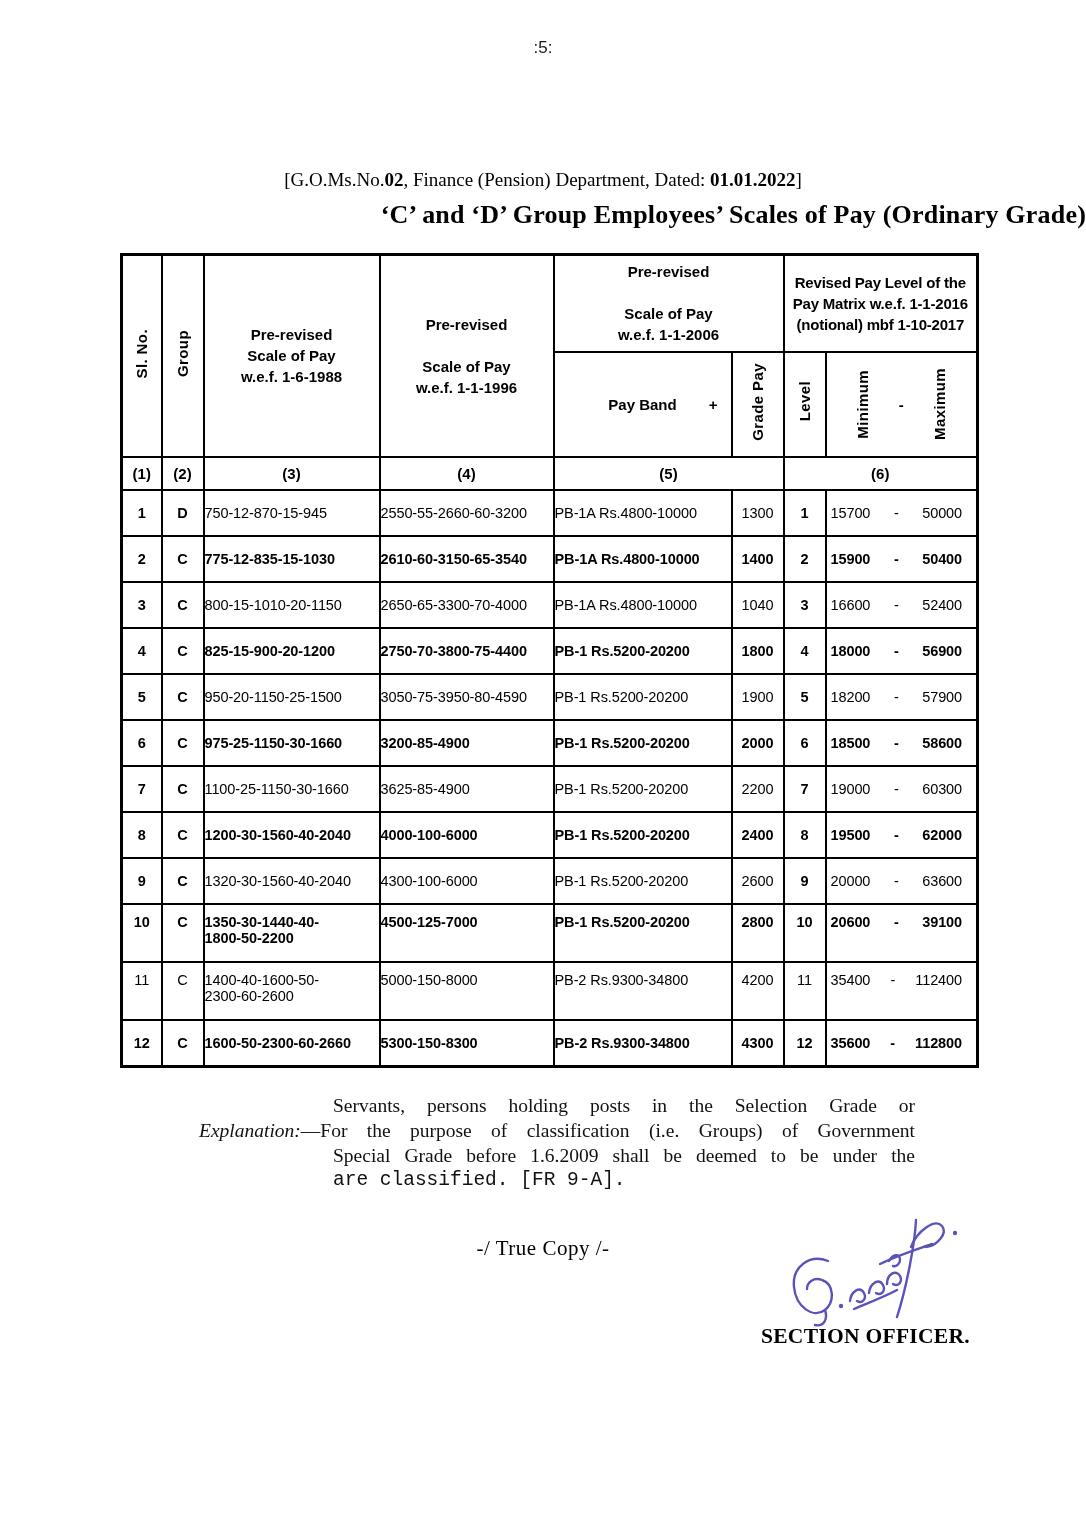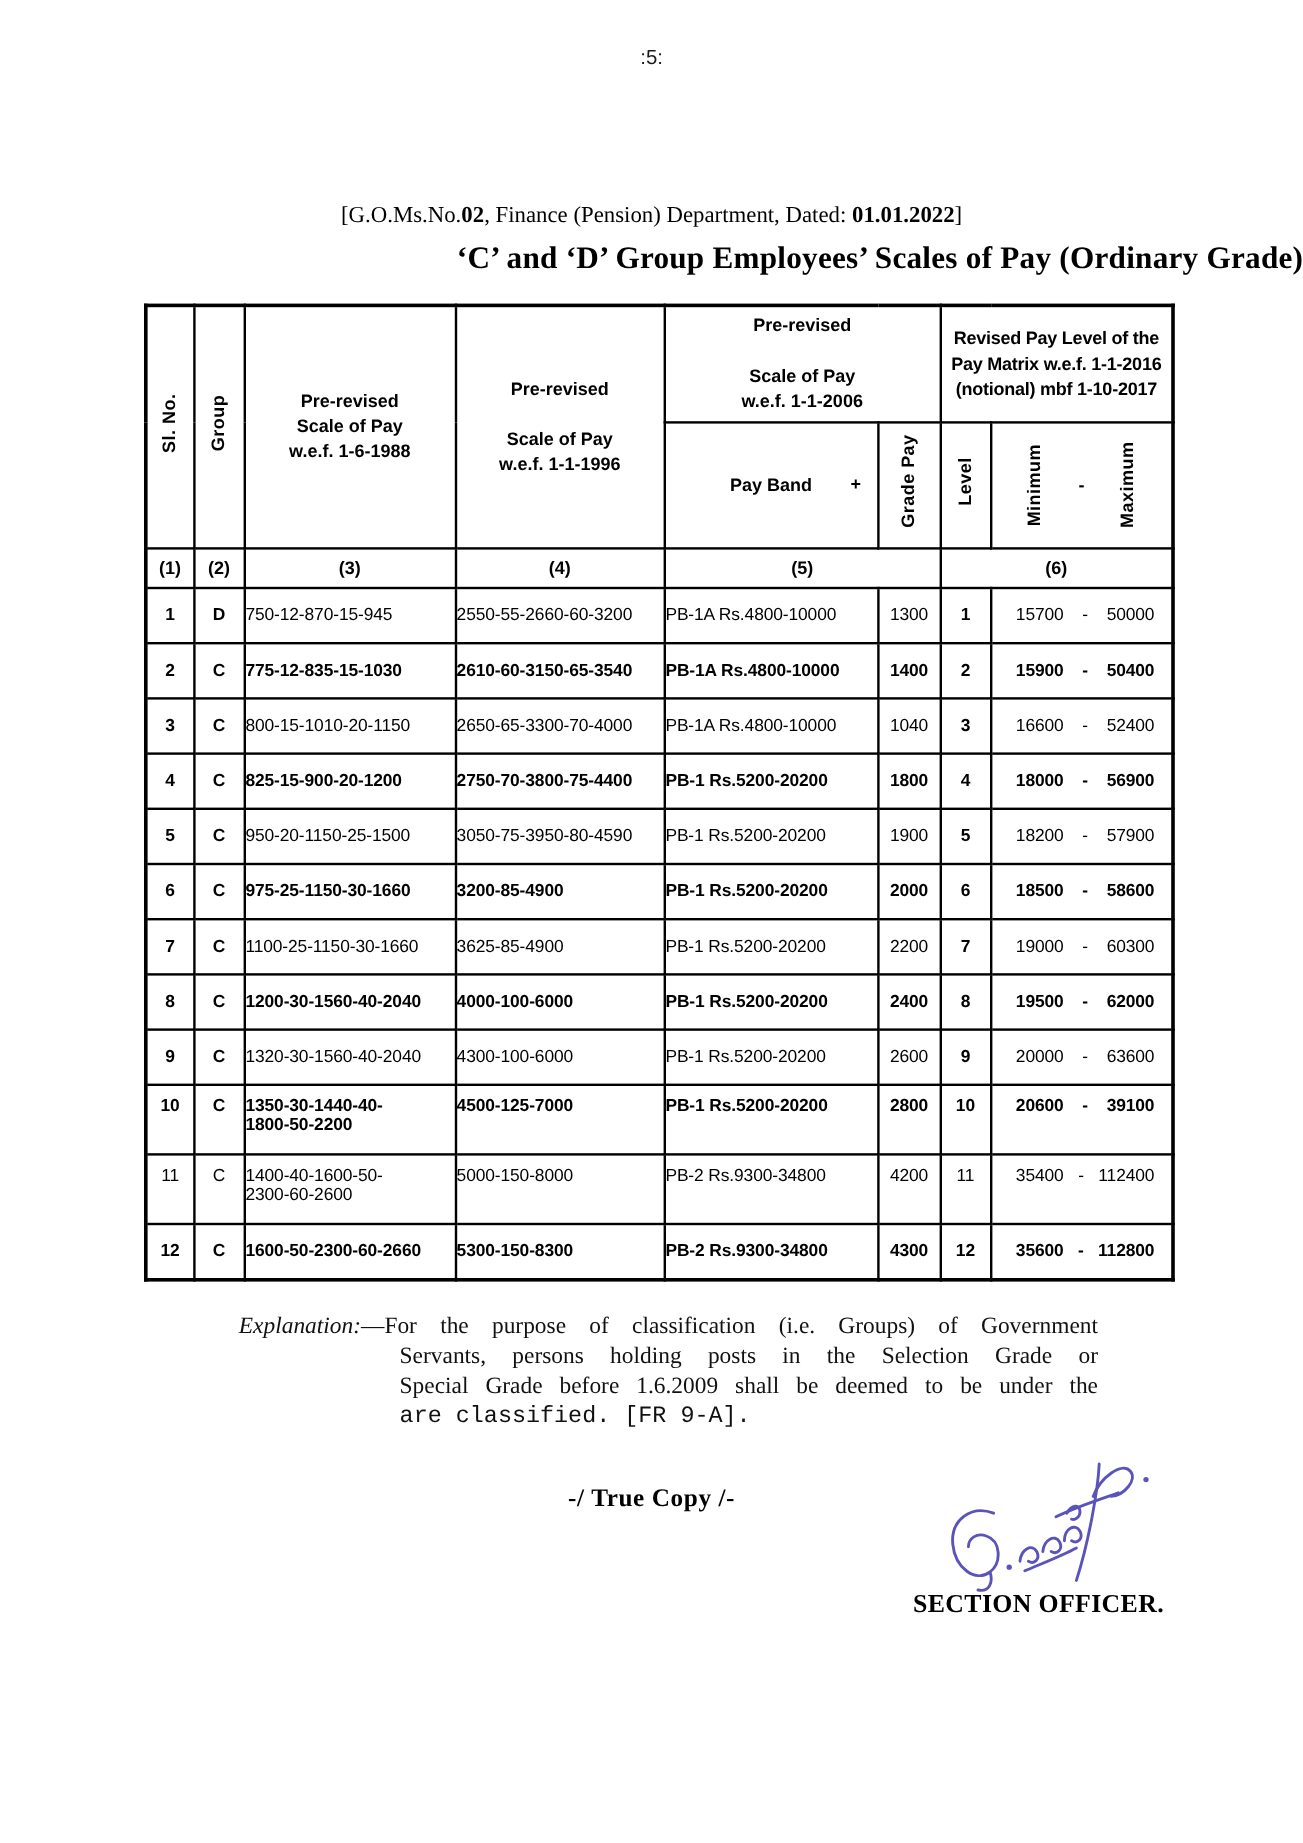--- a/index.html
+++ b/index.html
@@ -58,37 +58,37 @@
   .paytable tbody td { font-size:14.5px; height:44px; vertical-align:middle; letter-spacing:-0.1px; }
   .c-id   { text-align:center; }
   .c-left { text-align:left; padding-left:13px; }
   .c-ctr  { text-align:center; }
   tr.id-bold .c-id { font-weight:700; }
   tr.bold-row td   { font-weight:700; }
   tr.top-align     { height:58px; }
   tr.top-align td  { vertical-align:top; padding-top:9px; }
   td.minmax .mm {
     display:flex; justify-content:space-between; align-items:center;
-    padding:0 14px 0 20px;
+    padding:0 14px 0 4px;
   }
 
   
   .explanation {
     position:absolute; top:1093px; left:199px; width:716px;
     font-size:19.5px; line-height:25px; color:#111;
   }
   .exp-line { text-align:justify; text-align-last:justify; }
   .exp-line.ind { padding-left:134px; }
   .exp-line.noj { text-align:left; text-align-last:left;font-family:Liberation Mono, monospace; }
   .exp-label { font-style:italic; }
 
   
   .true-copy {
     position:absolute; top:1236px; left:0; width:1086px; text-align:center;
-    font-size:21px; font-weight:700; letter-spacing:.5px;
+    font-size:21px; font-weight:400; letter-spacing:.5px;
   }
   .signature { position:absolute; left:768px; top:1206px; width:205px; height:135px; }
   .officer {
     position:absolute; top:1324px; right:116px;
     font-size:21.5px; font-weight:700; letter-spacing:.3px;
   }
 </style>
 </head>
 <body>
 
@@ -344,22 +344,22 @@
           <span>35600</span>
           <span class="dash">-</span>
           <span>112800</span>
         </div>
       </td>
     </tr>
       </tbody>
   </table>
 
   <div class="explanation">
+    <div class="exp-line ind">Servants, persons holding posts in the Selection Grade or</div>
     <div class="exp-line"><span class="exp-label">Explanation:</span><span>—For the purpose of classification (i.e. Groups) of Government</span></div>
-    <div class="exp-line ind">Servants, persons holding posts in the Selection Grade or</div>
     <div class="exp-line ind">Special Grade before 1.6.2009 shall be deemed to be under the</div>
     <div class="exp-line ind noj">are classified. [FR 9-A].</div>
   </div>
 
   <div class="true-copy">-/ True Copy /-</div>
 
   <svg class="signature" viewBox="0 0 205 135" fill="none" stroke="#4c45b5" stroke-width="2.4" stroke-linecap="round" stroke-linejoin="round" opacity="0.92">
     <path d="M60,55 C42,48 24,60 26,81 C28,101 45,113 57,104 C67,96 66,78 54,74 C46,71 39,76 39,83"></path>
     <path d="M57,104 C60,113 56,121 47,119"></path>
     <circle cx="73" cy="100" r="2.2" fill="#4c45b5" stroke="none"></circle>

